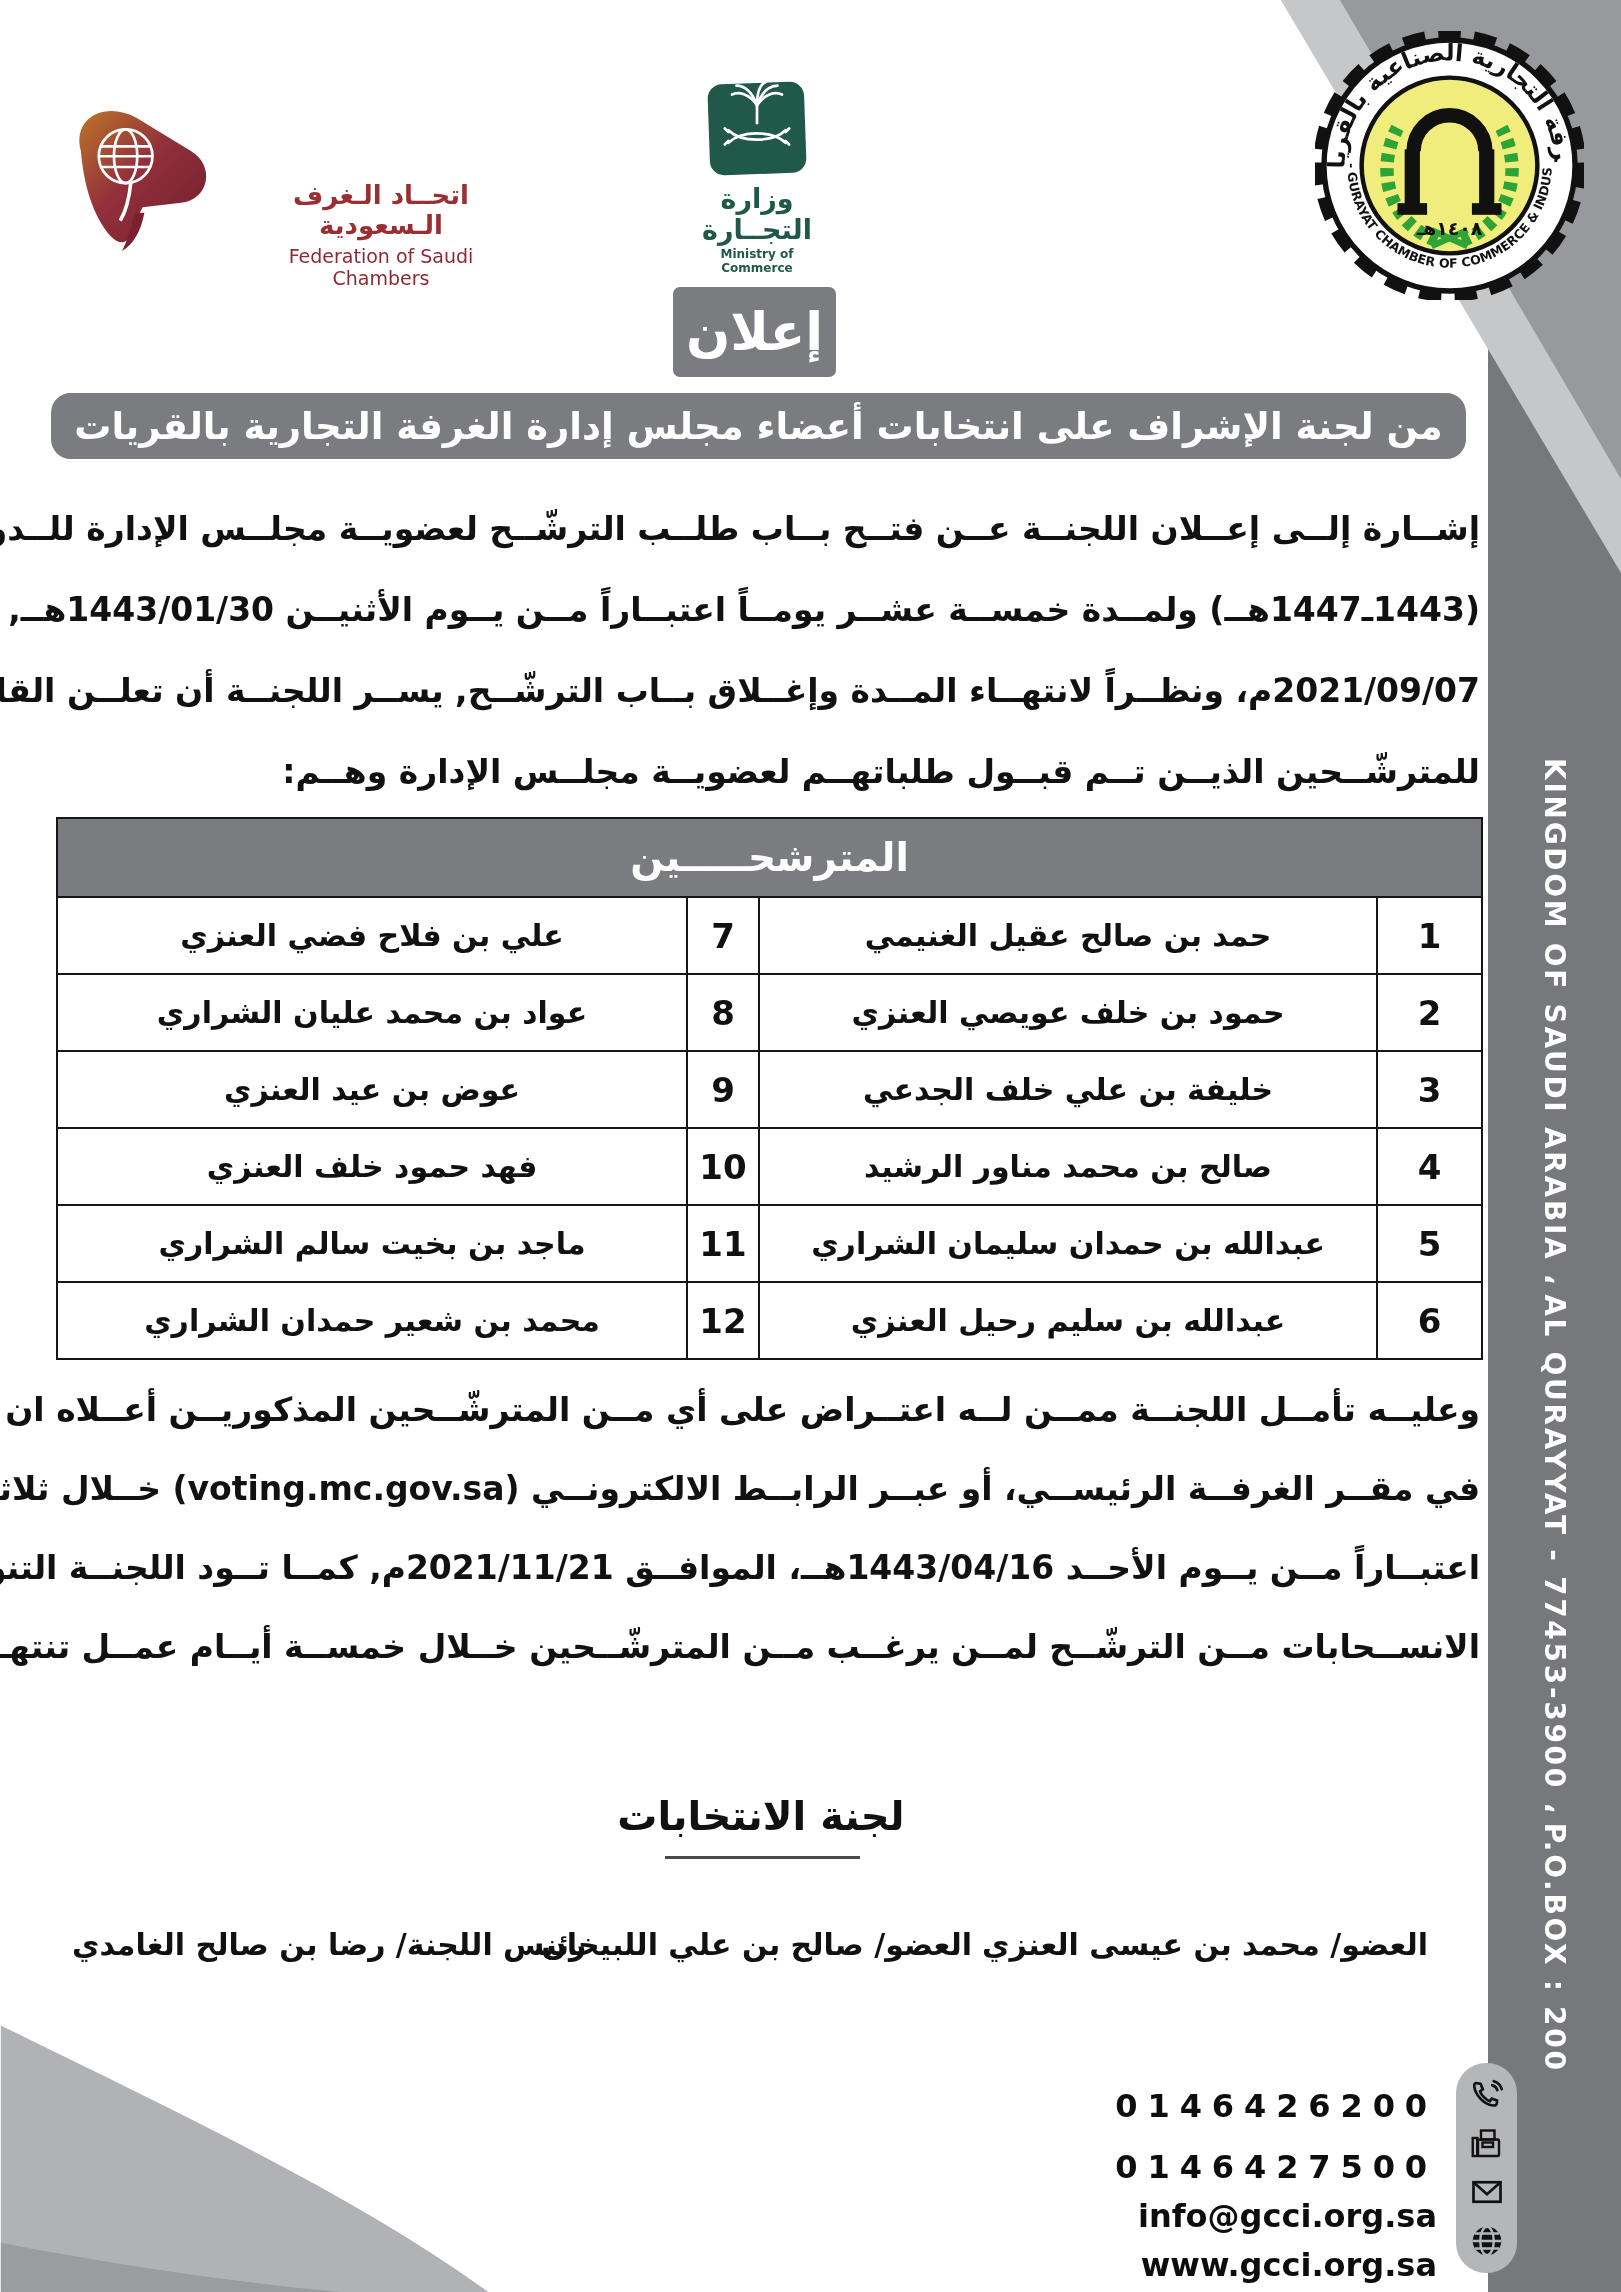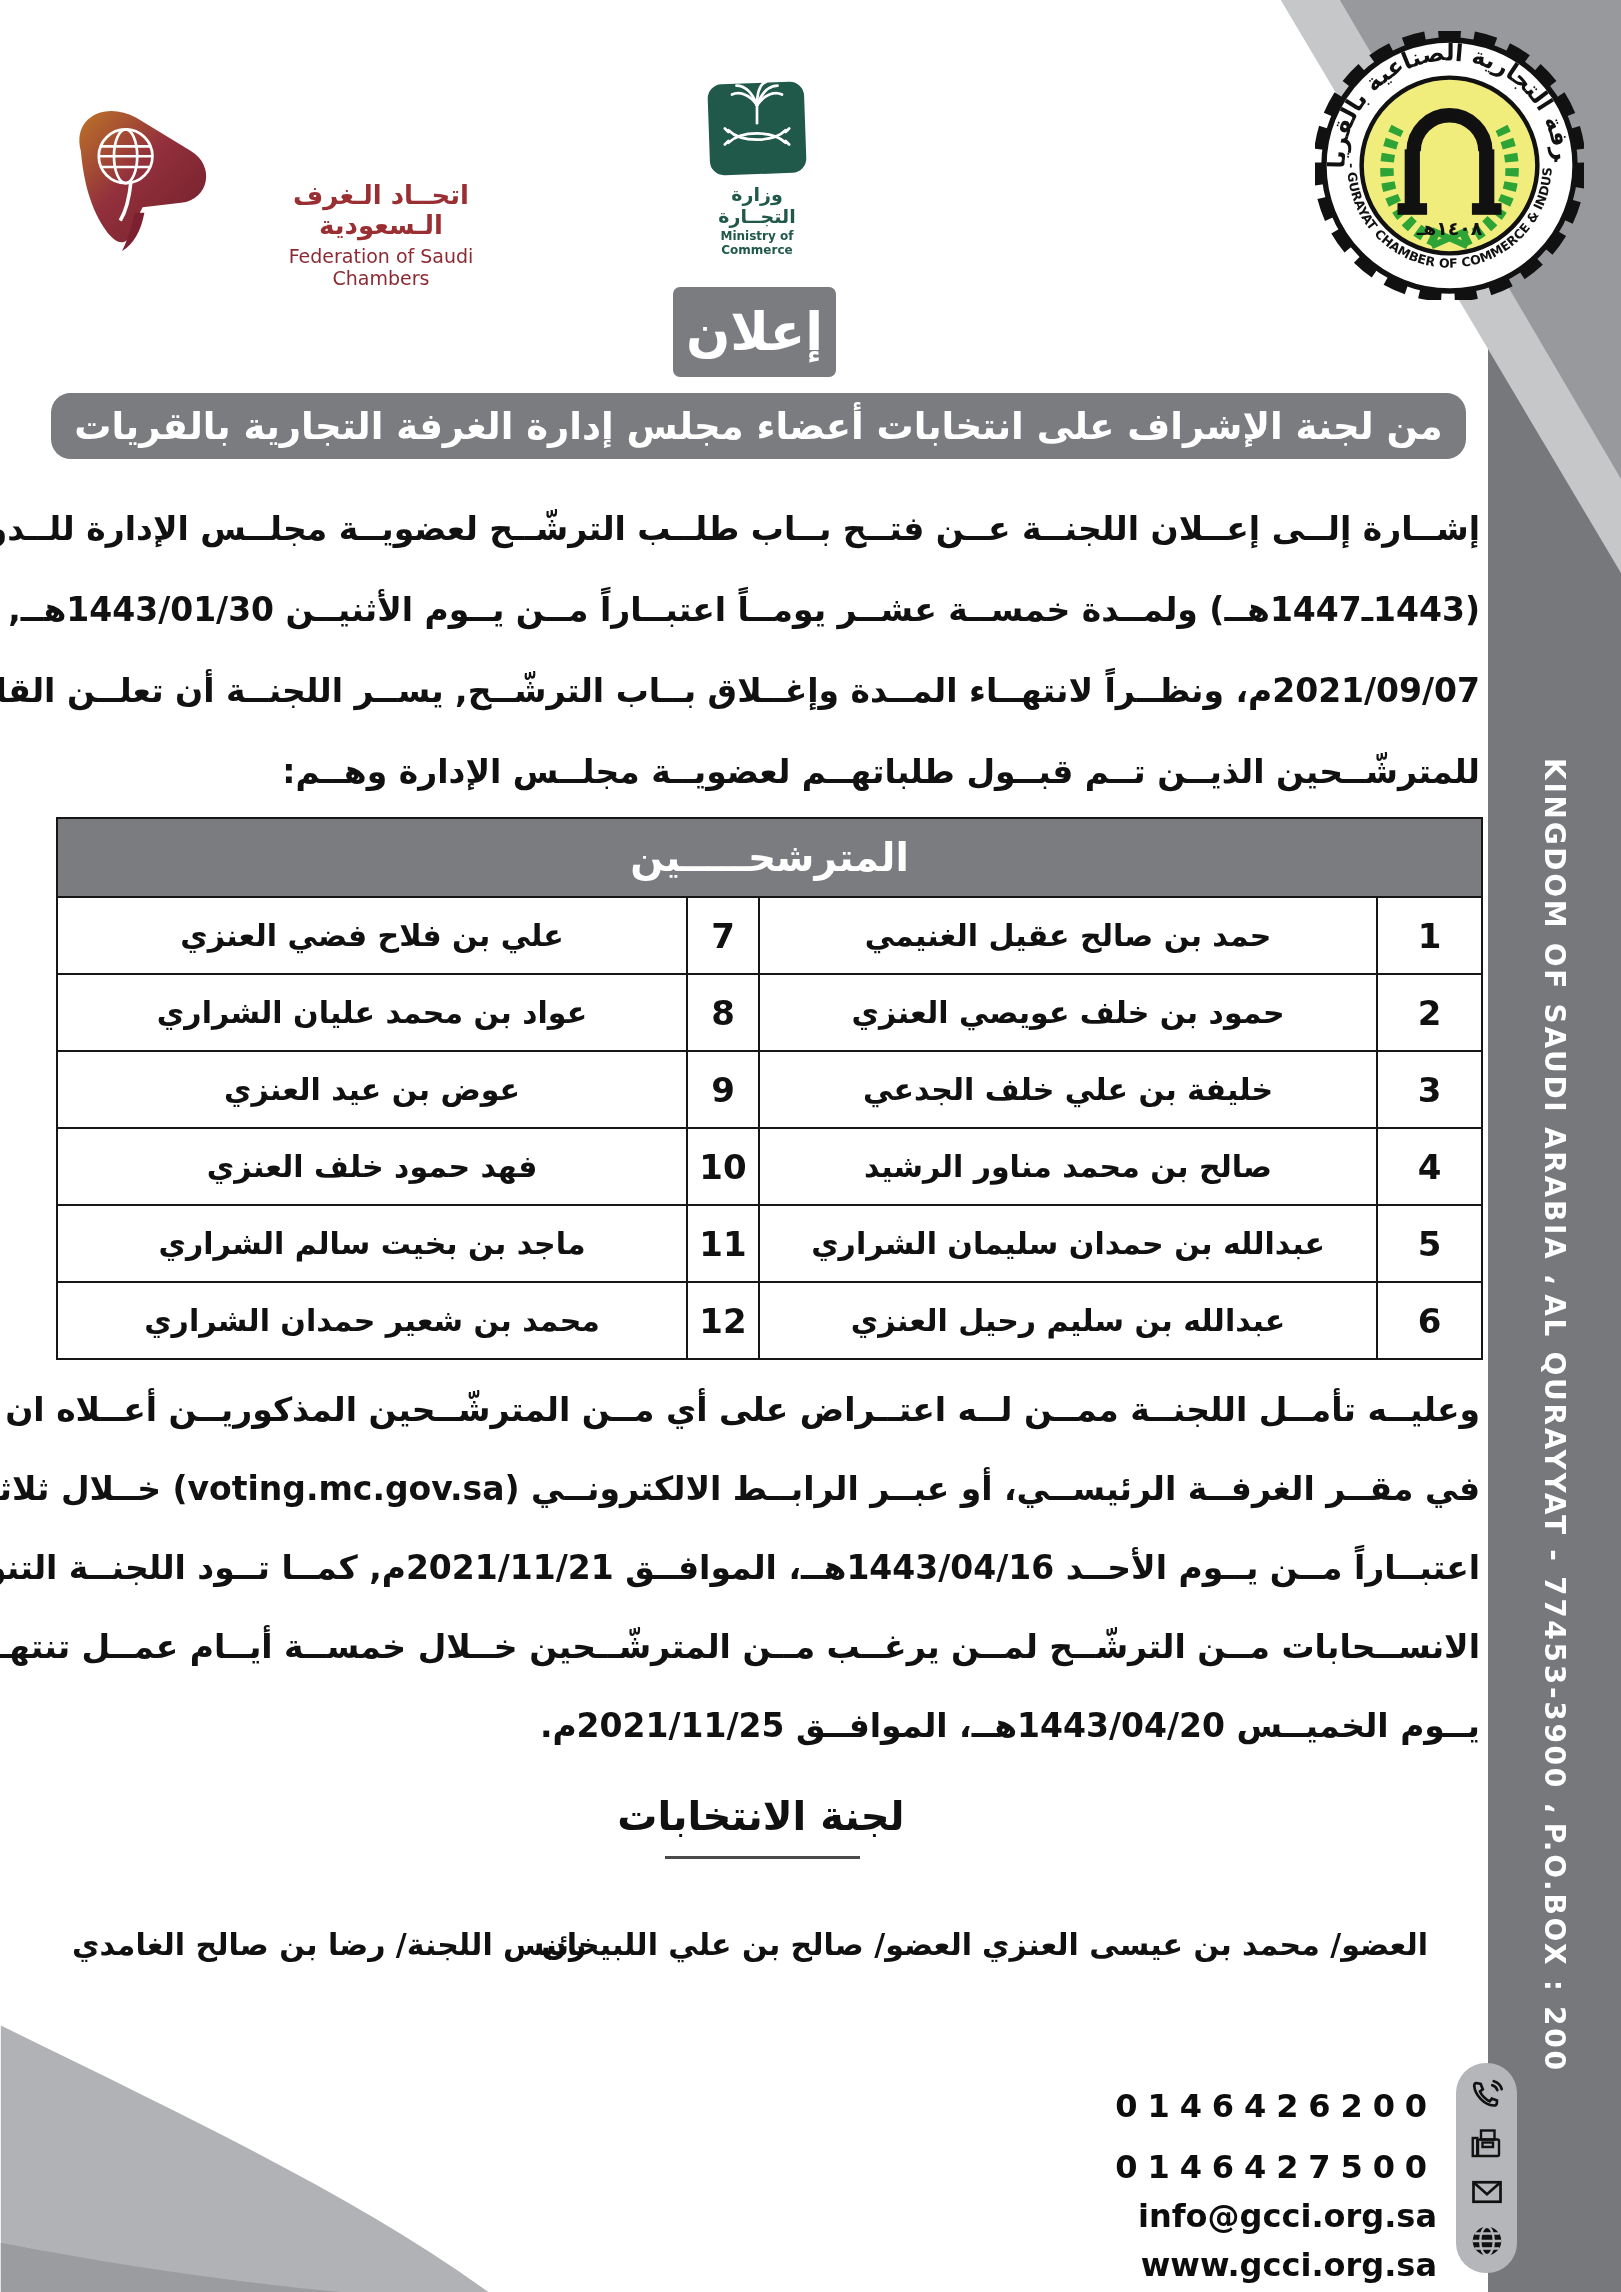--- a/index.html
+++ b/index.html
@@ -15,21 +15,21 @@
     writing-mode:vertical-rl;text-orientation:mixed;
     display:flex;align-items:center;justify-content:center;
     color:#ffffff;font-weight:700;font-size:28px;letter-spacing:2.7px;white-space:nowrap;
   }
   
   .fed-logo{position:absolute;left:54px;top:99px;width:421px;height:179px;}
   .fed-text{position:absolute;left:224px;top:81px;width:206px;text-align:center;}
   .fed-ar{color:#9a2f33;font-size:26px;font-weight:700;direction:rtl;}
   .fed-en{color:#8c2a33;font-size:19px;font-weight:400;margin-top:5.4px;}
   .moc-logo{position:absolute;left:690px;top:81px;width:134px;text-align:center;}
-  .moc-ar{color:#20584a;font-size:19px;font-weight:700;margin-top:7.2px;direction:rtl;}
+  .moc-ar{color:#20584a;font-size:27px;font-weight:700;margin-top:7.2px;direction:rtl;}
   .moc-en{color:#20584a;font-size:12px;font-weight:700;margin-top:1.8px;}
   .seal{position:absolute;left:1315px;top:31px;}
   
   .badge{
     position:absolute;left:673px;top:287px;width:163px;height:90px;background:#7b7c7f;
     border-radius:7px;display:flex;align-items:center;justify-content:center;
     color:#fff;font-size:52px;font-weight:700;
   }
   .subtitle-bar{
     position:absolute;left:51px;top:393px;width:1415px;height:66px;background:#7b7c7f;
@@ -234,21 +234,20 @@
       <td>محمد بن شعير حمدان الشراري</td>
     </tr>
   </tbody>
     </table>
 
   <div id="outro" class="para">
     <div class="pline">وعليــه تأمــل اللجنــة ممــن لــه اعتــراض على أي مــن المترشّــحين المذكوريــن أعــلاه ان يقــدم اعتراضــه</div>
     <div class="pline">في مقــر الغرفــة الرئيســي، أو عبــر الرابــط الالكترونــي (voting.mc.gov.sa) خــلال ثلاثــة أيــام عمــل</div>
     <div class="pline">اعتبــاراً مــن يــوم الأحــد 1443/04/16هــ، الموافــق 2021/11/21م, كمــا تــود اللجنــة التنويــه بــأن فتــرة</div>
     <div class="pline">الانســحابات مــن الترشّــح لمــن يرغــب مــن المترشّــحين خــلال خمســة أيــام عمــل تنتهــي بنهايــة دوام</div>
-    <div class="pline last">يــوم الخميــس 1443/04/20هــ، الموافــق 2021/11/25م.</div>
   </div>
 
   <div class="committee-heading">لجنة الانتخابات</div>
   <div class="committee-underline"></div>
 
   <div id="sig-member1" class="sig">العضو/ محمد بن عيسى العنزي</div>
   <div id="sig-member2" class="sig">العضو/ صالح بن علي اللبيخان</div>
   <div id="sig-chair" class="sig">رئيس اللجنة/ رضا بن صالح الغامدي</div>
 
   <div class="contact">

